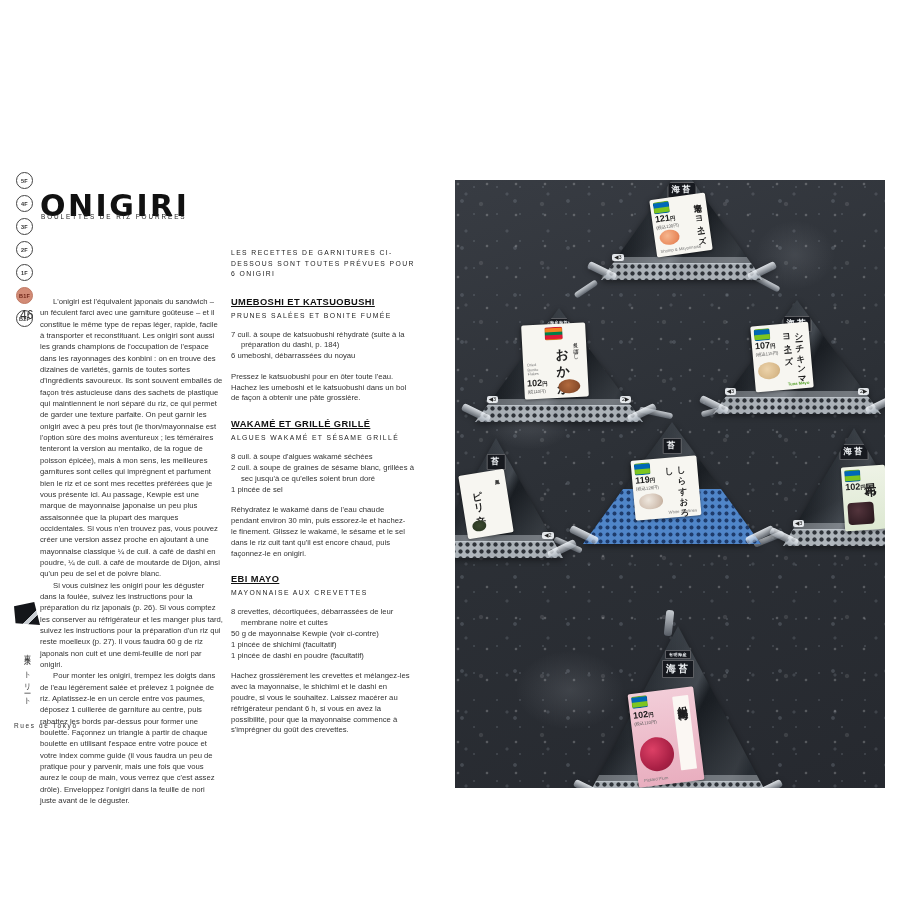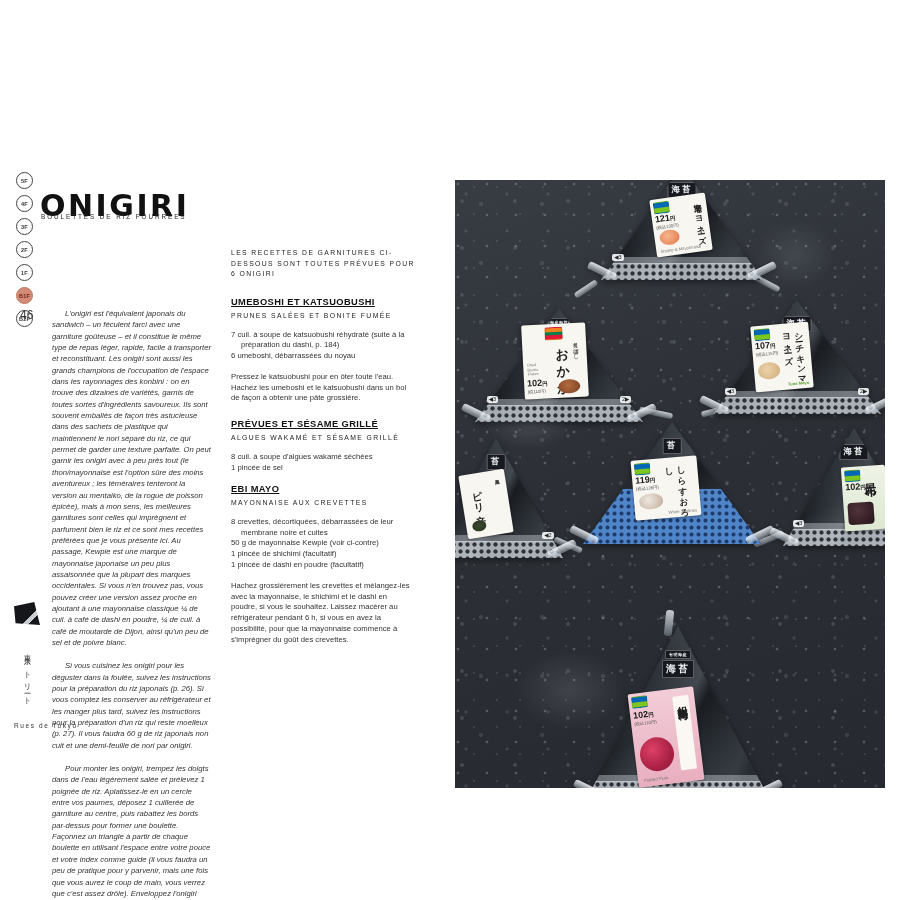--- a/index.html
+++ b/index.html
@@ -20,21 +20,21 @@
     clip-path:polygon(0 18%,78% 0,100% 100%,6% 92%);}
   .jp-vert{position:absolute;left:22px;top:648px;writing-mode:vertical-rl;
     font-size:7.5px;letter-spacing:3px;color:#3a3a3a;}
   .series{position:absolute;left:14px;top:722px;font-size:6.5px;letter-spacing:1.6px;color:#333;}
 
   
   .title{position:absolute;left:40px;top:168px;font-size:30px;font-weight:bold;
     letter-spacing:2.5px;color:#111;font-family:"DejaVu Sans","Liberation Sans",sans-serif;text-align:center;}
   .subtitle{position:absolute;left:41px;top:213px;font-size:6.4px;letter-spacing:1.9px;color:#222;}
   .bodycol{position:absolute;left:40px;top:296px;width:183px;font-size:7.7px;line-height:11.35px;color:#333;}
-  .bodycol p{margin:12px;text-indent:13px;font-style:italic;}
+  .bodycol p{margin:0;text-indent:13px;}
 
   .midcol{position:absolute;left:231px;top:248px;width:188px;color:#333;}
   .note{font-size:6.8px;letter-spacing:1.4px;line-height:10.5px;color:#222;margin:0 0 17px 0;}
   .rtitle{font-size:9.3px;font-weight:bold;letter-spacing:.4px;color:#111;margin:0 0 5px 0;text-decoration:underline;}
   .rsub{font-size:6.8px;letter-spacing:1.4px;color:#222;margin:0 0 11px 0;}
   .ring{list-style:none;margin:0 0 10px 0;padding:0;font-size:7.7px;line-height:10.8px;}
   .ring li{padding-left:10px;text-indent:-10px;margin:0;}
   .rmethod{font-size:7.7px;line-height:10.8px;margin:0 8px 15px 0;}
 
   
@@ -199,26 +199,28 @@
   <p class="note">LES RECETTES DE GARNITURES CI-DESSOUS SONT TOUTES PRÉVUES POUR 6 ONIGIRI</p>
 
   <h2 class="rtitle">UMEBOSHI ET KATSUOBUSHI</h2>
   <div class="rsub">PRUNES SALÉES ET BONITE FUMÉE</div>
   <ul class="ring">
     <li>7 cuil. à soupe de katsuobushi réhydraté (suite à la préparation du dashi, p. 184)</li>
     <li>6 umeboshi, débarrassées du noyau</li>
   </ul>
   <p class="rmethod">Pressez le katsuobushi pour en ôter toute l'eau. Hachez les umeboshi et le katsuobushi dans un bol de façon à obtenir une pâte grossière.</p>
 
-  <h2 class="rtitle">PRÉVUES ET SÉSAME GRILLÉ</h2>
+  <h2 class="rtitle">WAKAMÉ ET GRILLÉ GRILLÉ</h2>
   <div class="rsub">ALGUES WAKAMÉ ET SÉSAME GRILLÉ</div>
   <ul class="ring">
     <li>8 cuil. à soupe d'algues wakamé séchées</li>
+    <li>2 cuil. à soupe de graines de sésame blanc, grillées à sec jusqu'à ce qu'elles soient brun doré</li>
     <li>1 pincée de sel</li>
   </ul>
+  <p class="rmethod">Réhydratez le wakamé dans de l'eau chaude pendant environ 30 min, puis essorez-le et hachez-le finement. Glissez le wakamé, le sésame et le sel dans le riz cuit tant qu'il est encore chaud, puis façonnez-le en onigiri.</p>
 
   <h2 class="rtitle">EBI MAYO</h2>
   <div class="rsub">MAYONNAISE AUX CREVETTES</div>
   <ul class="ring">
     <li>8 crevettes, décortiquées, débarrassées de leur membrane noire et cuites</li>
     <li>50 g de mayonnaise Kewpie (voir ci-contre)</li>
     <li>1 pincée de shichimi (facultatif)</li>
     <li>1 pincée de dashi en poudre (facultatif)</li>
   </ul>
   <p class="rmethod">Hachez grossièrement les crevettes et mélangez-les avec la mayonnaise, le shichimi et le dashi en poudre, si vous le souhaitez. Laissez macérer au réfrigérateur pendant 6 h, si vous en avez la possibilité, pour que la mayonnaise commence à s'imprégner du goût des crevettes.</p>

